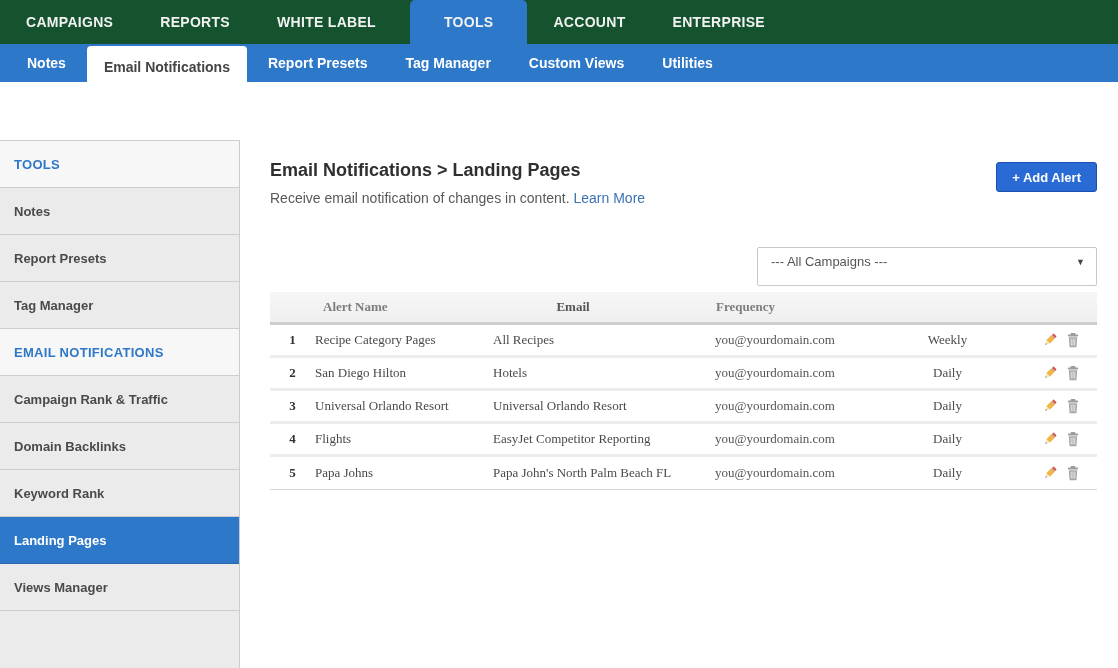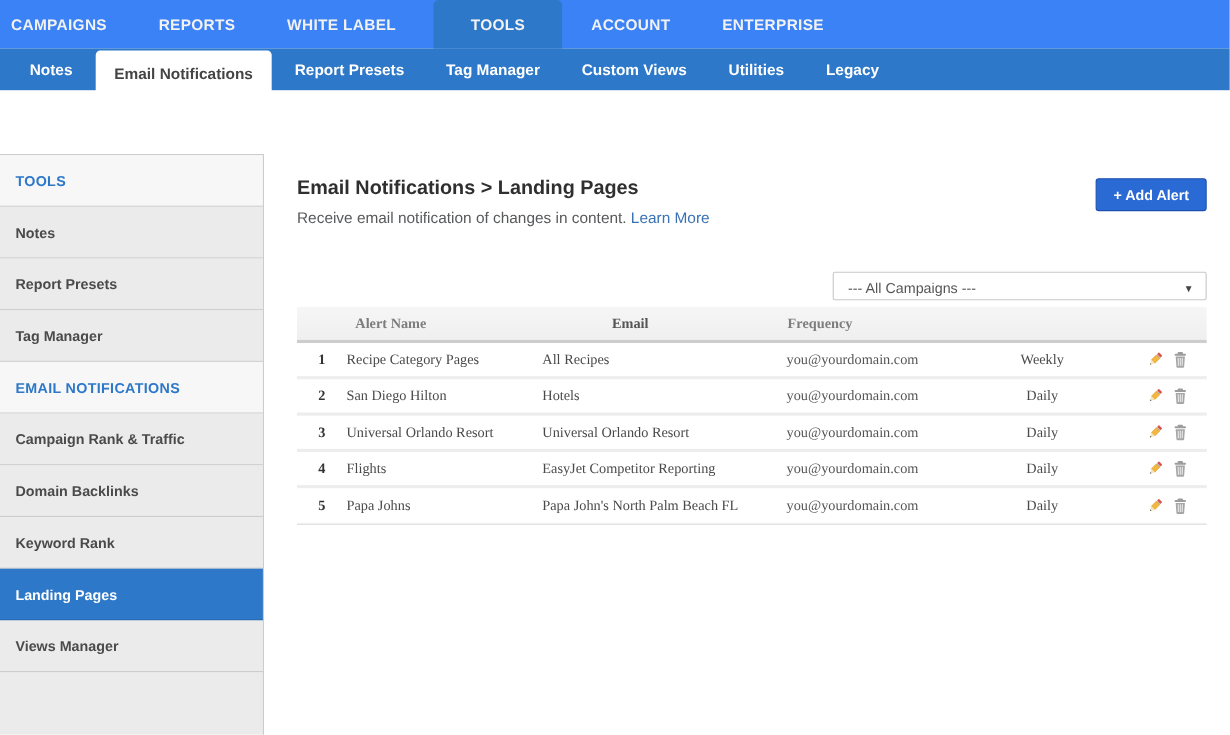--- a/index.html
+++ b/index.html
@@ -6,24 +6,24 @@
   html, body {
     width: 1118px; height: 668px;
     overflow: hidden;
     background: #ffffff;
     font-family: "Liberation Sans", "DejaVu Sans", sans-serif;
   }
 
   
   .topnav {
     height: 44px;
-    background: #3b82f6;
+    background: #14532d;
     display: flex;
     align-items: flex-end;
-    padding-left: 10px;
+    padding-left: 26px;
     overflow: visible;
   }
   .topnav-item {
     color: #f2f2f2;
     font-size: 14px;
     font-weight: 700;
     letter-spacing: .3px;
     line-height: 44px;
     margin-right: 47px;
     cursor: pointer;
@@ -144,21 +144,21 @@
     cursor: pointer;
   }
 
   .filter-row {
     margin-top: 41px;
     display: flex;
     justify-content: flex-end;
   }
   .campaign-select {
     width: 340px;
-    height: 26px;
+    height: 39px;
     background: #ffffff;
     border: 1px solid #c8c8c8;
     border-radius: 2px;
     position: relative;
     font-size: 13px;
     color: #555555;
     line-height: 28px;
     padding-left: 13px;
     cursor: pointer;
   }
@@ -224,21 +224,20 @@
   <div class="topnav-item">ENTERPRISE</div>
 </nav>
 
 <nav class="subnav">
   <div class="subnav-item">Notes</div>
   <div class="subnav-item active">Email Notifications</div>
   <div class="subnav-item">Report Presets</div>
   <div class="subnav-item">Tag Manager</div>
   <div class="subnav-item">Custom Views</div>
   <div class="subnav-item">Utilities</div>
-  <div class="subnav-item">Legacy</div>
 </nav>
 
 <div class="body-row">
 
   <aside class="sidebar">
     <div class="side-row header">TOOLS</div>
     <div class="side-row">Notes</div>
     <div class="side-row">Report Presets</div>
     <div class="side-row">Tag Manager</div>
     <div class="side-row header">EMAIL NOTIFICATIONS</div>

